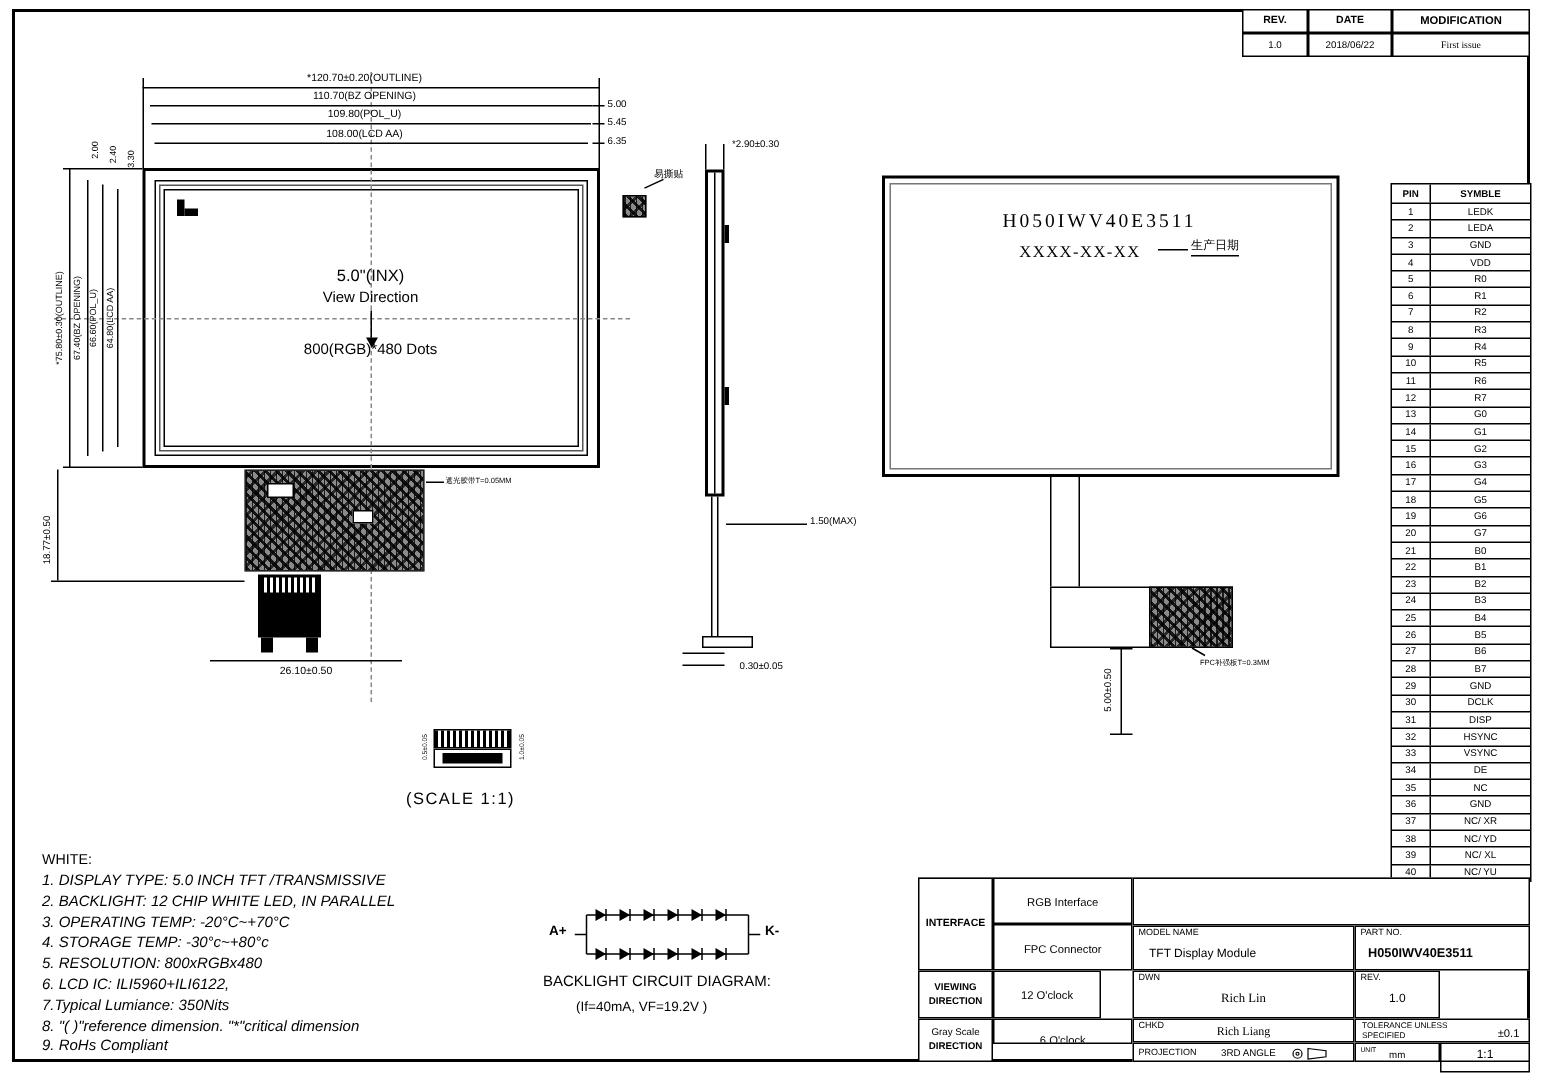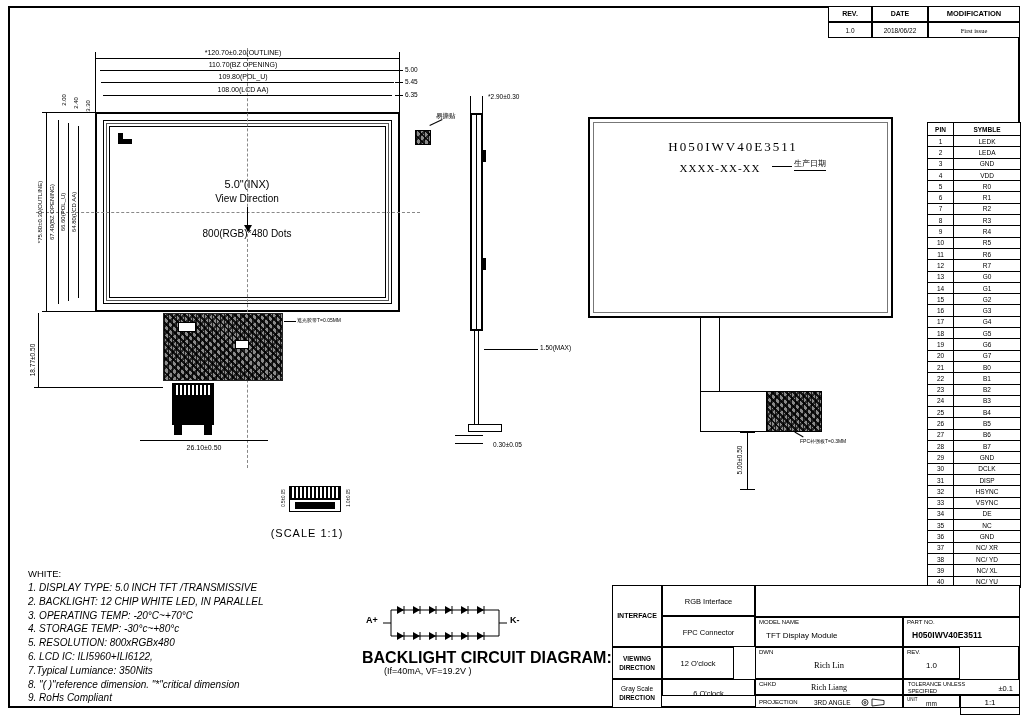--- a/index.html
+++ b/index.html
@@ -370,21 +370,21 @@
     <use href="#led" x="62" y="9"></use>
       <use href="#led" x="78" y="9"></use>
       <use href="#led" x="94" y="9"></use>
     <use href="#led" x="14" y="35"></use>
       <use href="#led" x="30" y="35"></use>
       <use href="#led" x="46" y="35"></use>
     <use href="#led" x="62" y="35"></use>
       <use href="#led" x="78" y="35"></use>
       <use href="#led" x="94" y="35"></use>
   </svg>
-  <div class="t" style="left:362px;top:649px;font-size:16px;font-weight:bold;">BACKLIGHT CIRCUIT DIAGRAM:</div>
+  <div class="t" style="left:362px;top:649px;font-size:10px;font-weight:normal;">BACKLIGHT CIRCUIT DIAGRAM:</div>
   <div class="t" style="left:374px;top:666px;font-size:9px;padding-left:10px;">(If=40mA,  VF=19.2V )</div>
 
   <div class="abs" style="left:612px;top:585px;width:408px;height:123px;border:1.5px solid #000;box-sizing:border-box;"></div>
 
   <div class="cell" style="left:612px;top:585px;width:50px;height:62px;">
     <div class="cv" style="top:26px;font-size:7px;font-weight:bold;">INTERFACE</div>
     </div>
   <div class="cell" style="left:662px;top:585px;width:93px;height:31px;">
     <div class="cv" style="top:11px;font-size:7.5px;">RGB Interface</div>
     </div>

